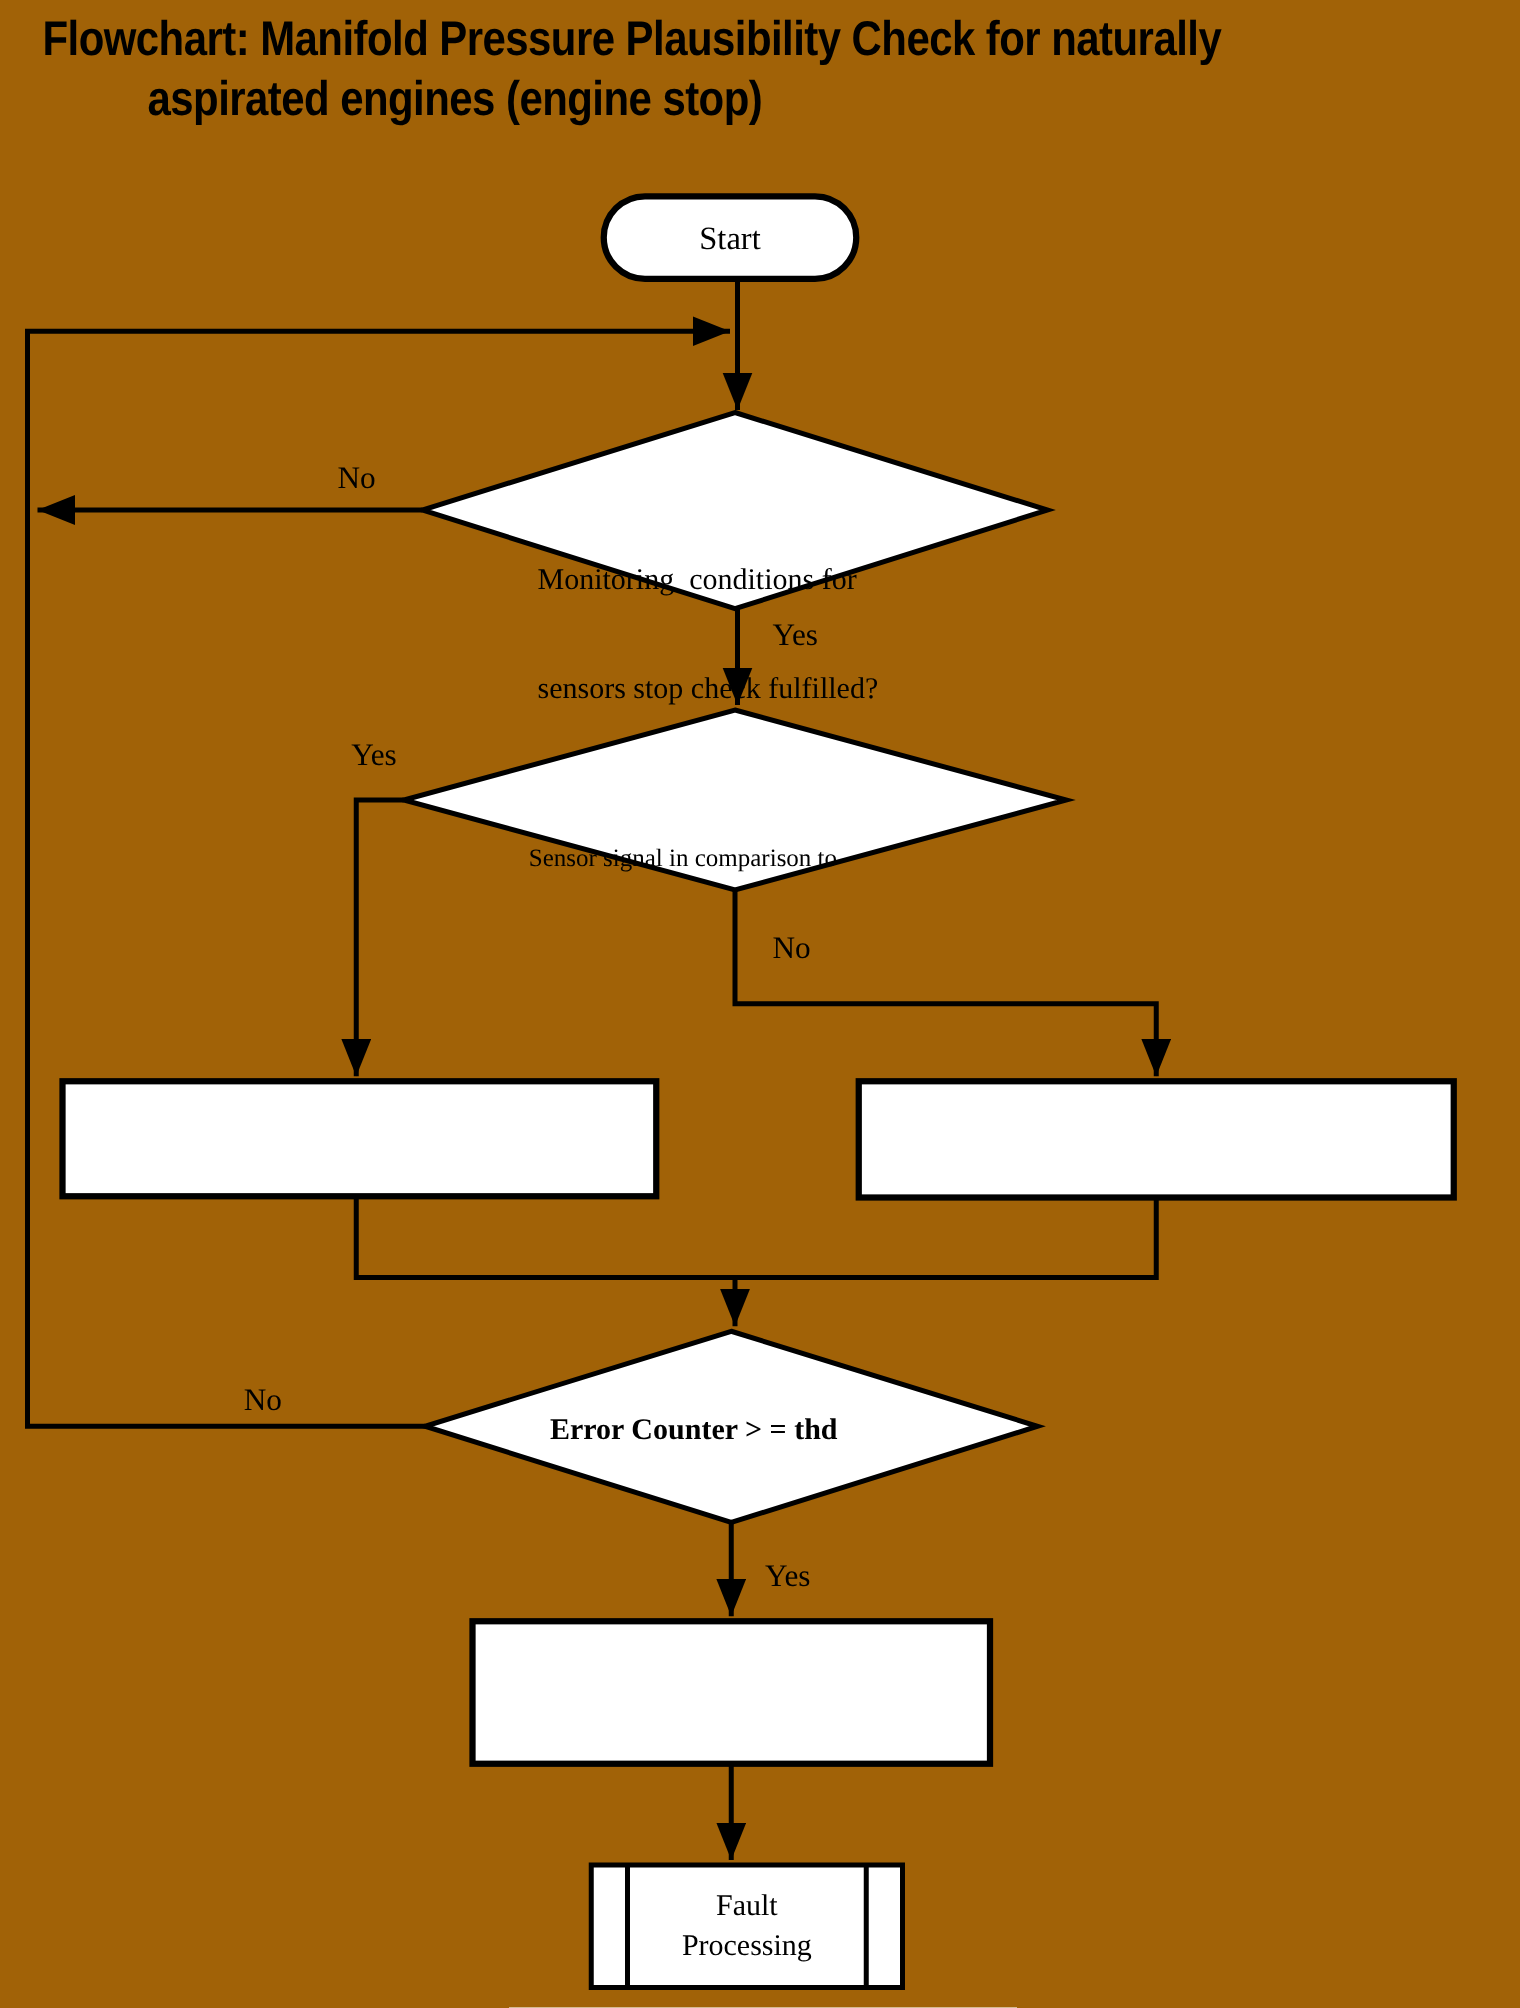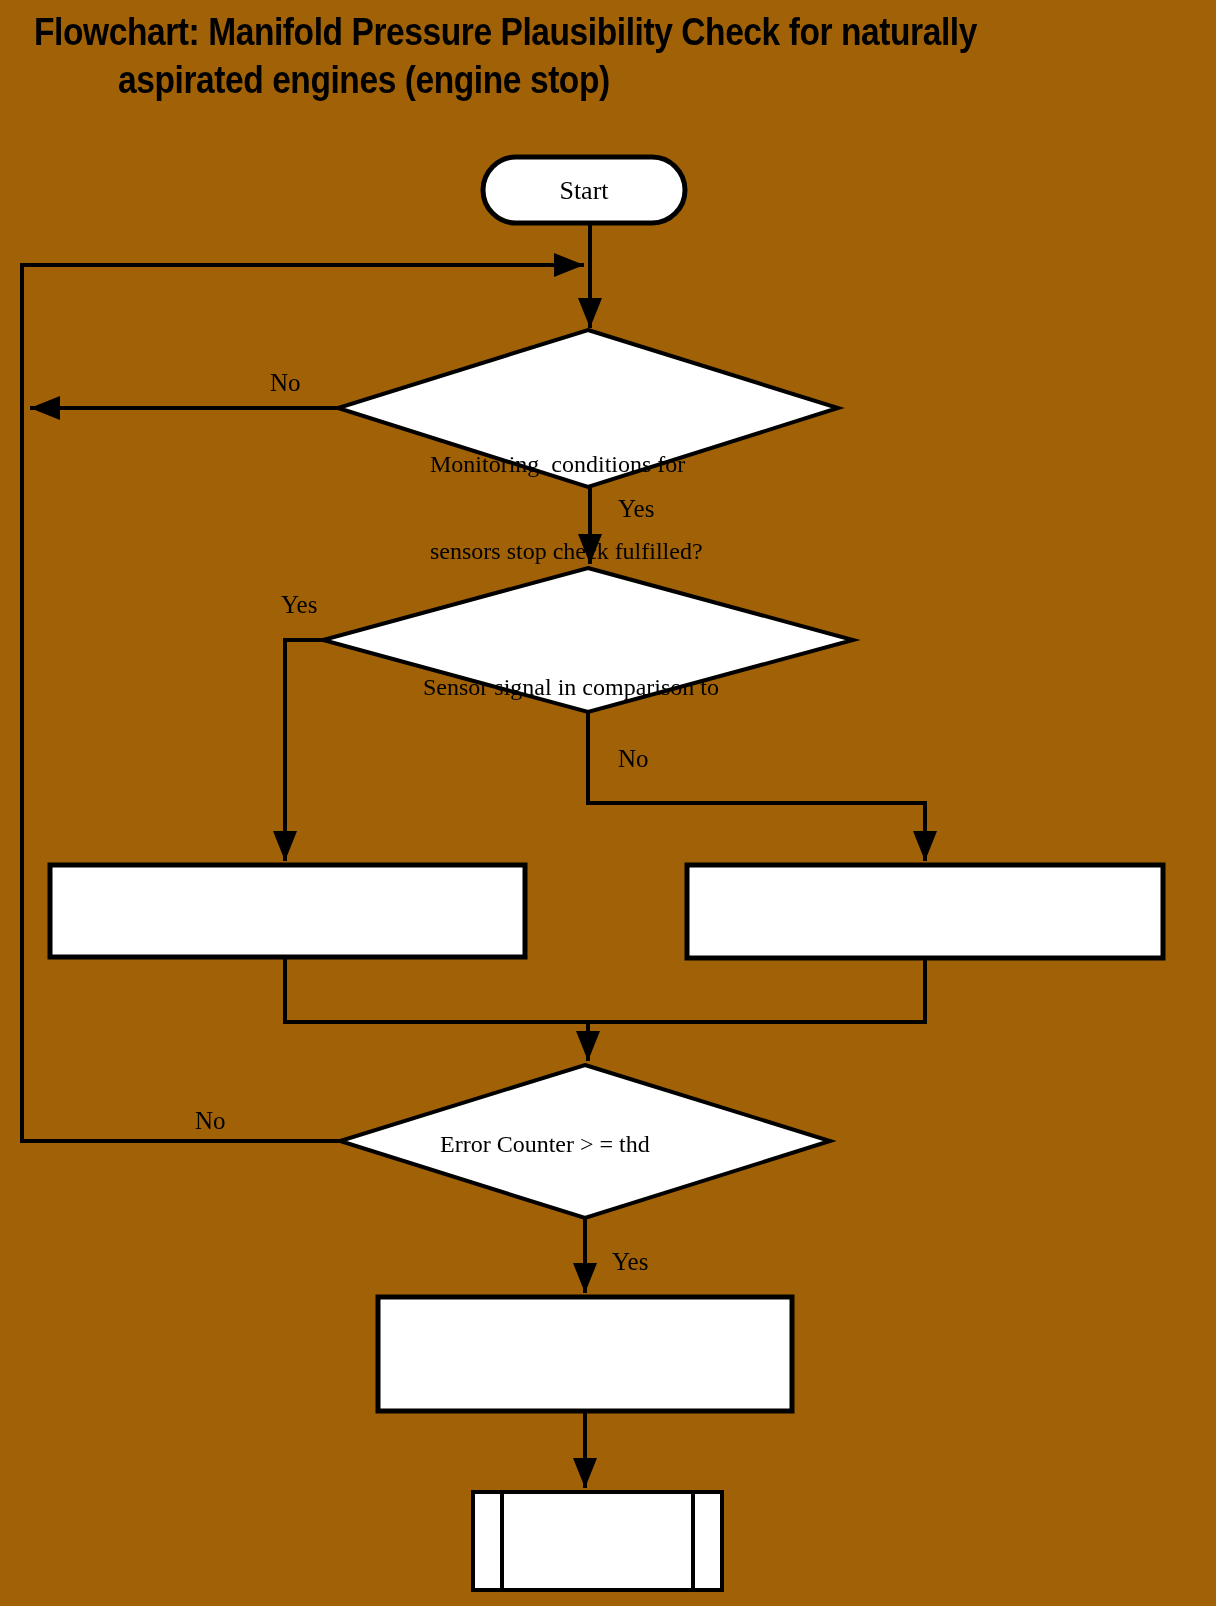--- a/index.html
+++ b/index.html
@@ -98,29 +98,33 @@
     <line x1="693" y1="1492" x2="693" y2="1590" stroke="#000000" stroke-width="4"></line>
   </svg>
 
   <div class="lbl boxc" style="left:483px; top:157px; width:202px; height:66px; font-size:26px;">Start</div>
 
   <div class="lbl" style="left:430px; top:392px; font-size:24px;">
     <div class="ln">Monitoring  conditions for</div>
     <div class="ln">sensors stop check fulfilled?</div>
   </div>
 
-  <div class="lbl" style="left:423px; top:610px; font-size:24px; line-height:31px;">
+  <div class="lbl" style="left:423px; top:610px; font-size:20px; line-height:31px;">
     <div class="ln">Sensor signal in comparison to</div>
   </div>
 
 
 
-  <div class="lbl" style="left:440px; top:1130px; font-size:24px;">Error Counter &gt; = thd</div>
+  <div class="lbl" style="left:440px; top:1130px; font-size:24px;font-weight:bold;">Error Counter &gt; = thd</div>
 
 
+  <div class="lbl mlc" style="left:473px; top:1492px; width:249px; height:98px; font-size:24px;">
+    <div class="ln">Fault</div>
+    <div class="ln">Processing</div>
+  </div>
 
   <div class="lbl" style="left:270px; top:368px;">No</div>
   <div class="lbl" style="left:618px; top:494px;">Yes</div>
   <div class="lbl" style="left:281px; top:590px;">Yes</div>
   <div class="lbl" style="left:618px; top:744px;">No</div>
   <div class="lbl" style="left:195px; top:1106px;">No</div>
   <div class="lbl" style="left:612px; top:1247px;">Yes</div>
 
 </div>
 

